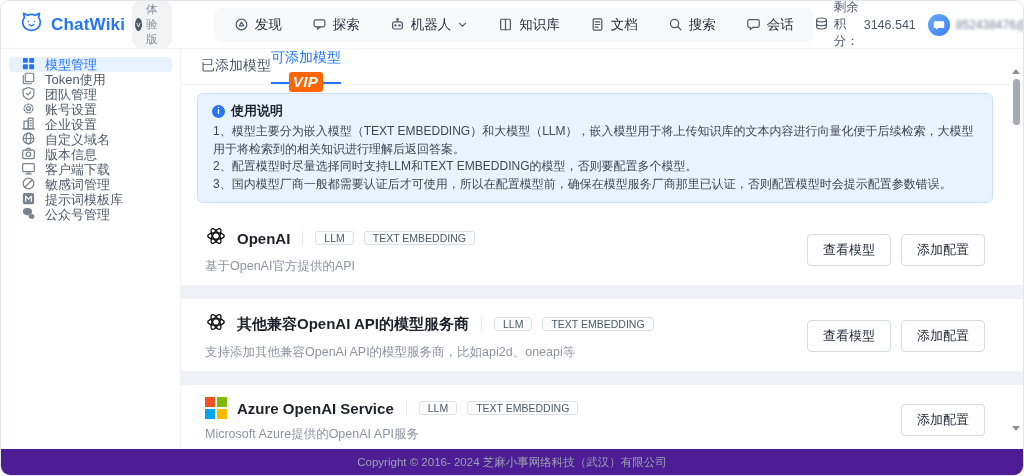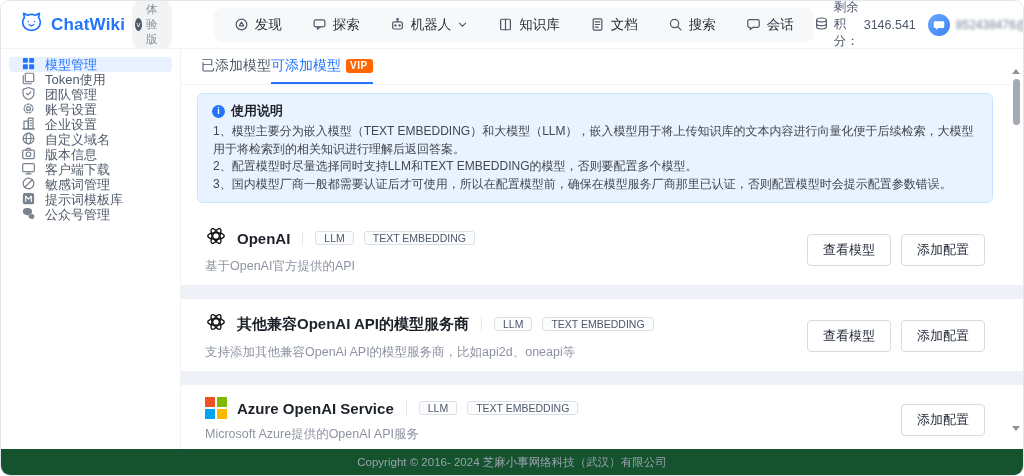--- a/index.html
+++ b/index.html
@@ -26,22 +26,22 @@
   .app-body { flex:1; display:flex; min-height:0; }
   .sidebar { width:180px; flex:0 0 180px; border-right:1px solid #f2f3f5; padding:8px 8px; }
   .side-item { display:flex; align-items:center; gap:9px; height:15px; padding:0 12px; border-radius:4px; color:#4e5969; font-size:13px; cursor:pointer; }
   .side-item svg { flex:0 0 auto; color:#7a828e; }
   .side-item.active { background:#e8f1ff; color:#2475fc; }
   .side-item.active svg { color:#2475fc; }
 
   .main { flex:1; min-width:0; display:flex; flex-direction:column; position:relative; }
   .tabs { height:36px; flex:0 0 36px; display:flex; padding:0 20px; border-bottom:1px solid #f2f3f5; }
   .tab { display:flex; align-items:center; gap:5px; font-size:14px; color:#4e5969; border-bottom:2px solid transparent; cursor:pointer; }
-  .tab.active { color:#2475fc; border-bottom-color:#2475fc; }
-  .vip-badge { background:#ff6600; color:#fff; font-size:10px; font-weight:bold; padding:1px 5px 2px 4px; border-radius:3px; letter-spacing:.5px; }
+  .tab.active { color:#2475fc; border-bottom-color:#2475fc;flex-direction:column; }
+  .vip-badge { background:#ff6600; color:#fff; font-size:15px; font-weight:bold; font-style:italic; padding:1px 5px 2px 4px; border-radius:3px; letter-spacing:.5px; }
 
   .content { flex:1; overflow:hidden; padding-right:14px; }
   .notice { margin:8px 16px 10px 16px; background:#e8f3ff; border:1px solid #c9e0ff; border-radius:6px; padding:8px 14px 9px 14px; }
   .notice-title { display:flex; align-items:center; gap:6px; font-size:13px; font-weight:bold; color:#1d2129; margin-bottom:3px; }
   .info-dot { width:13px; height:13px; border-radius:50%; background:#2475fc; color:#fff; font-size:9px; font-weight:bold; display:flex; align-items:center; justify-content:center; font-style:normal; }
   .notice-line { font-size:12px; color:#42464e; line-height:17.5px; padding-left:1px; }
 
   .model-card { background:#fff; padding:12px 24px 10px 24px; display:flex; justify-content:space-between; align-items:center; min-height:64px; }
   .card-gap { height:14px; background:#eef1f6; margin-right:-14px; }
   .card-title-row { display:flex; align-items:center; gap:10px; }
@@ -53,21 +53,21 @@
   .btn { background:#fff; border:1px solid #d8dbe0; border-radius:4px; padding:6px 15px; font-size:13px; color:#272e3b; cursor:pointer; font-family:inherit; white-space:nowrap; }
   .ms-logo { display:grid; grid-template-columns:10px 10px; grid-template-rows:10px 10px; gap:2px; }
   .ms-logo span { display:block; }
 
   
   .scrollbar { position:absolute; right:2px; top:20px; height:362px; width:10px; display:flex; flex-direction:column; align-items:center; }
   .sb-up { width:0; height:0; border-left:4px solid transparent; border-right:4px solid transparent; border-bottom:5px solid #8d9199; }
   .sb-thumb { width:7px; height:46px; background:#a5abb3; border-radius:4px; margin-top:5px; }
   .sb-down { width:0; height:0; border-left:4px solid transparent; border-right:4px solid transparent; border-top:5px solid #8d9199; margin-top:auto; }
 
-  .footer { height:26px; flex:0 0 26px; display:flex; align-items:center; justify-content:center; font-size:11.5px; color:#9aa2ae; background:#14532d; }
+  .footer { height:26px; flex:0 0 26px; display:flex; align-items:center; justify-content:center; font-size:11.5px; color:#9aa2ae; background:#4c1d95; }
 </style>
 </head>
 <body>
 
 <div class="window">
 
   <header class="navbar">
     <div class="brand">
       <span>
         <svg width="25" height="25" viewBox="0 0 24 24" fill="none" stroke="#2475fc" stroke-width="1.7" stroke-linejoin="round" stroke-linecap="round">

